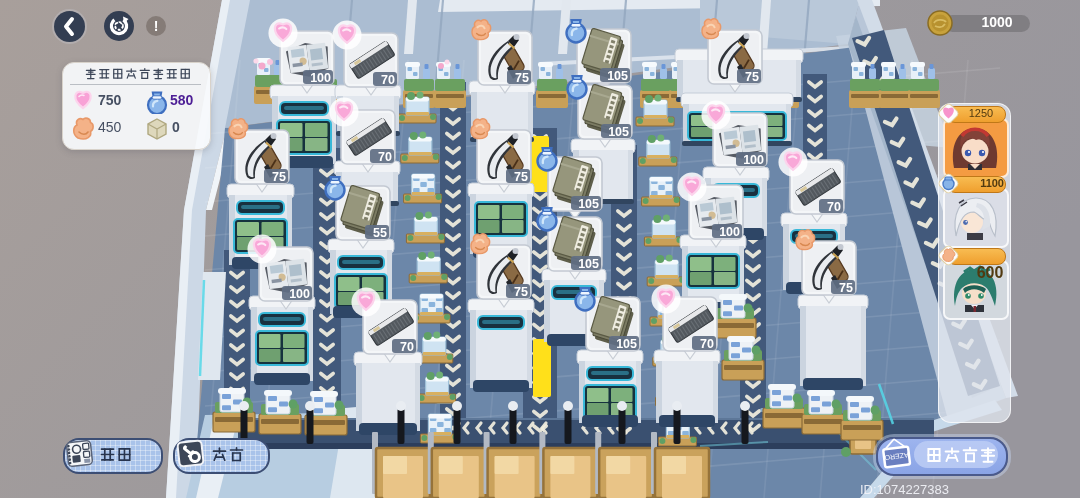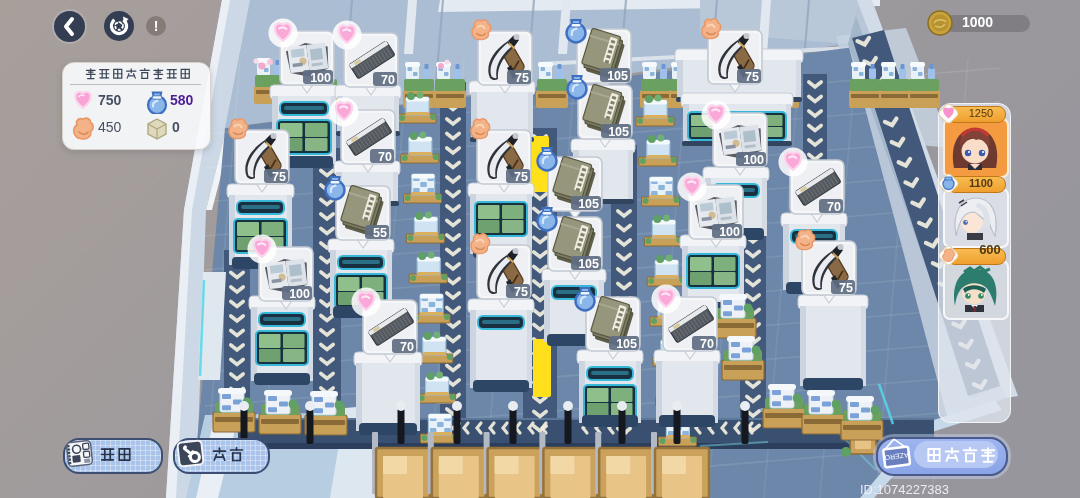--- a/index.html
+++ b/index.html
@@ -1323,21 +1323,21 @@
     <div style="position:absolute;left:104px;top:11px;width:30px;height:30px;border-radius:50%;background:#333e52">
       <svg width="30" height="30">
         <circle cx="15" cy="15" r="7.6" stroke="#fff" stroke-width="3.3" fill="none" stroke-dasharray="38 10" transform="rotate(-55 15 15)"></circle>
         <path d="M19,5.5 L24.5,8 L20,12.5 Z" fill="#fff"></path>
         <circle cx="15" cy="15" r="3.6" stroke="#fff" stroke-width="1.5" fill="none" stroke-dasharray="2.4 2"></circle>
         <circle cx="15" cy="15" r="4" stroke="#fff" stroke-width="1.6" fill="none" stroke-dasharray="2.5 2"></circle>
       </svg>
     </div>
     <div style="position:absolute;left:146px;top:16px;width:20px;height:20px;border-radius:50%;background:rgba(125,115,110,0.8);color:#fff;font-weight:bold;font-size:14px;text-align:center;line-height:20px">!</div>
     <div style="position:absolute;left:944px;top:15px;width:86px;height:17px;border-radius:9px;background:rgba(125,123,128,0.9)"></div>
-    <div style="position:absolute;left:962px;top:14px;width:70px;height:18px;color:#fff;font-size:14px;font-weight:bold;">1000</div>
+    <div style="position:absolute;left:962px;top:14px;width:70px;height:18px;color:#fff;font-size:14px;font-weight:bold;text-align:center">1000</div>
     <div style="position:absolute;left:927px;top:10px;width:26px;height:26px">
       <svg width="26" height="26">
         <circle cx="13" cy="13" r="12" fill="#c8a23c" stroke="#8a6c22" stroke-width="1.5"></circle>
         <circle cx="13" cy="13" r="8.5" fill="#b8922f"></circle>
         <path d="M7,13 C9,9 17,9 19,12 M8,16 C12,18 16,17 18,14" stroke="#d9bc62" stroke-width="1.8" fill="none"></path>
       </svg>
     </div>
     <div style="position:absolute;left:62px;top:62px;width:147px;height:86px;border-radius:12px;background:rgba(248,250,252,0.93);border:1px solid #d8d2ca;box-shadow:0 2px 6px rgba(80,80,90,0.25)"></div>
     <div style="position:absolute;left:84px;top:67px">
       <svg width="108.0" height="13.5" viewBox="0 0 108.0 13.5">
@@ -1463,21 +1463,21 @@
         <ellipse cx="28" cy="38" rx="11" ry="11" fill="#f9e6d6"></ellipse>
         <path d="M12,52 C8,30 16,14 32,14 C48,14 55,30 51,52 C46,44 45,38 44,32 C40,40 36,30 30,28 C21,28 16,34 12,52 Z" fill="#eceef2" stroke="#b8bfca" stroke-width="1.2"></path>
         <path d="M33,19 C42,20 47,28 46,42 L38,46 C42,34 40,26 32,23 Z" fill="#dde1e8"></path>
         <circle cx="21.5" cy="38.5" r="2.4" fill="#4a6ab0"></circle>
         <circle cx="22.2" cy="37.8" r="0.8" fill="#fff"></circle>
         <path d="M15,19 L20,16 M17,22 L23,18" stroke="#3c3c46" stroke-width="1.5"></path>
         <rect x="23" y="49" width="16" height="7" fill="#3c3c46"></rect>
       </svg>
     </div>
     <div style="position:absolute;left:947px;top:176px;width:57px;height:15px;border-radius:8px;background:linear-gradient(#f8bc52,#ef9f2e);border:1px solid #c07818"></div>
-    <div style="position:absolute;left:958px;top:177px;width:46px;text-align:center;font-size:11px;font-weight:bold;color:#513a10">1100</div>
+    <div style="position:absolute;left:958px;top:177px;width:46px;text-align:right;font-size:11px;font-weight:bold;color:#513a10">1100</div>
     <div style="position:absolute;left:938px;top:173px;width:21px;height:21px">
       <svg width="21" height="21">
         <g transform="translate(10.5,10.5)">
           <rect x="-7.8" y="-7.8" width="15.6" height="15.6" rx="4" fill="#fdfdfd" stroke="#e0cfa0" stroke-width="1" transform="rotate(45)"></rect>
           <circle cx="0" cy="0.5" r="5.5" fill="#88b4e8" stroke="#4a7cc8" stroke-width="1.4"></circle>
           <rect x="-3.5" y="-6.5" width="7" height="3" rx="1" fill="#88b4e8" stroke="#4a7cc8" stroke-width="1.2"></rect>
         </g>
       </svg>
     </div>
     <div style="position:absolute;left:943px;top:260px;width:62px;height:56px;border-radius:7px;overflow:hidden;background:#d2d8de;border:2px solid rgba(255,255,255,0.8)">
@@ -1489,21 +1489,21 @@
         <circle cx="24" cy="40" r="2.8" fill="#2f8a6a"></circle>
         <circle cx="37" cy="40" r="2.8" fill="#2f8a6a"></circle>
         <circle cx="24.8" cy="39" r="0.9" fill="#fff"></circle>
         <circle cx="37.8" cy="39" r="0.9" fill="#fff"></circle>
         <rect x="21" y="49" width="19" height="7" fill="#2f333b"></rect>
         <path d="M27,49 L30.5,53 L34,49 Z" fill="#f4f4f6"></path>
         <rect x="29.5" y="50" width="2.5" height="6" fill="#7a2830"></rect>
       </svg>
     </div>
     <div style="position:absolute;left:947px;top:248px;width:57px;height:15px;border-radius:8px;background:linear-gradient(#f8bc52,#ef9f2e);border:1px solid #c07818"></div>
-    <div style="position:absolute;left:958px;top:242px;width:64px;text-align:center;font-size:13px;font-weight:bold;color:#513a10">600</div>
+    <div style="position:absolute;left:958px;top:264px;width:64px;text-align:center;font-size:16px;font-weight:bold;color:#513a10">600</div>
     <div style="position:absolute;left:938px;top:245px;width:21px;height:21px">
       <svg width="21" height="21">
         <g transform="translate(10.5,10.5)">
           <rect x="-7.8" y="-7.8" width="15.6" height="15.6" rx="4" fill="#fdfdfd" stroke="#e0cfa0" stroke-width="1" transform="rotate(45)"></rect>
           <path d="M-3,5.5 C-7,3 -6,-1 -4,-2 C-5,-5 -2,-7.5 0,-6 C1,-7.5 4.5,-6.5 4.5,-4 C7,-3 7,0.5 4.5,1.5 C5.5,4 2.5,7 -3,5.5 Z" fill="#f4b288" stroke="#e89868" stroke-width="1"></path>
         </g>
       </svg>
     </div>
     <div style="position:absolute;left:63px;top:438px;width:96px;height:32px;border-radius:16px;background:#a9c3ea;background-image:linear-gradient(rgba(255,255,255,0.35) 1px,transparent 1px),linear-gradient(90deg,rgba(255,255,255,0.35) 1px,transparent 1px);background-size:5px 5px;border:2px solid #3c4e74"></div>
     <div style="position:absolute;left:66px;top:440px;width:27px;height:27px;transform:rotate(-6deg)">

